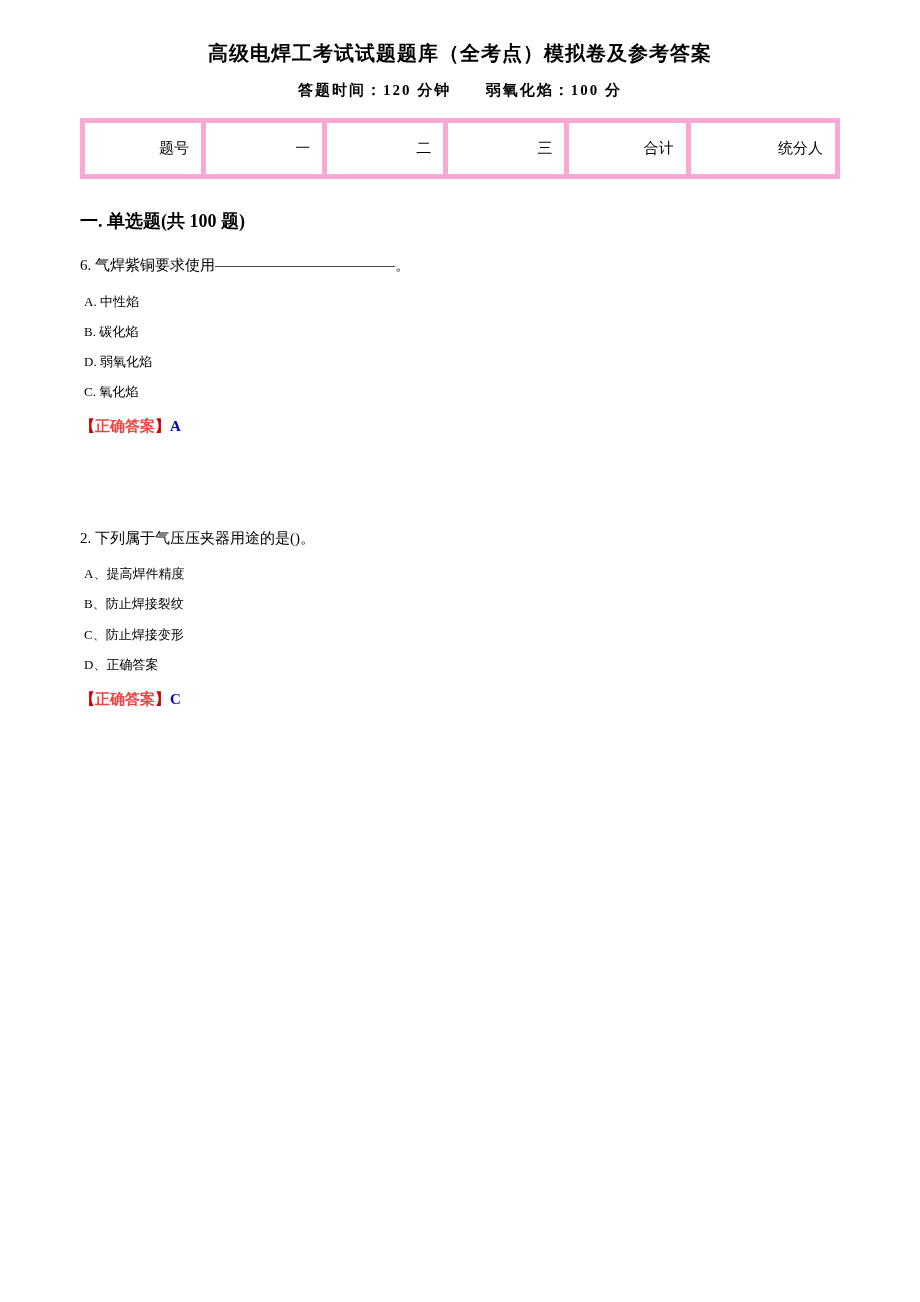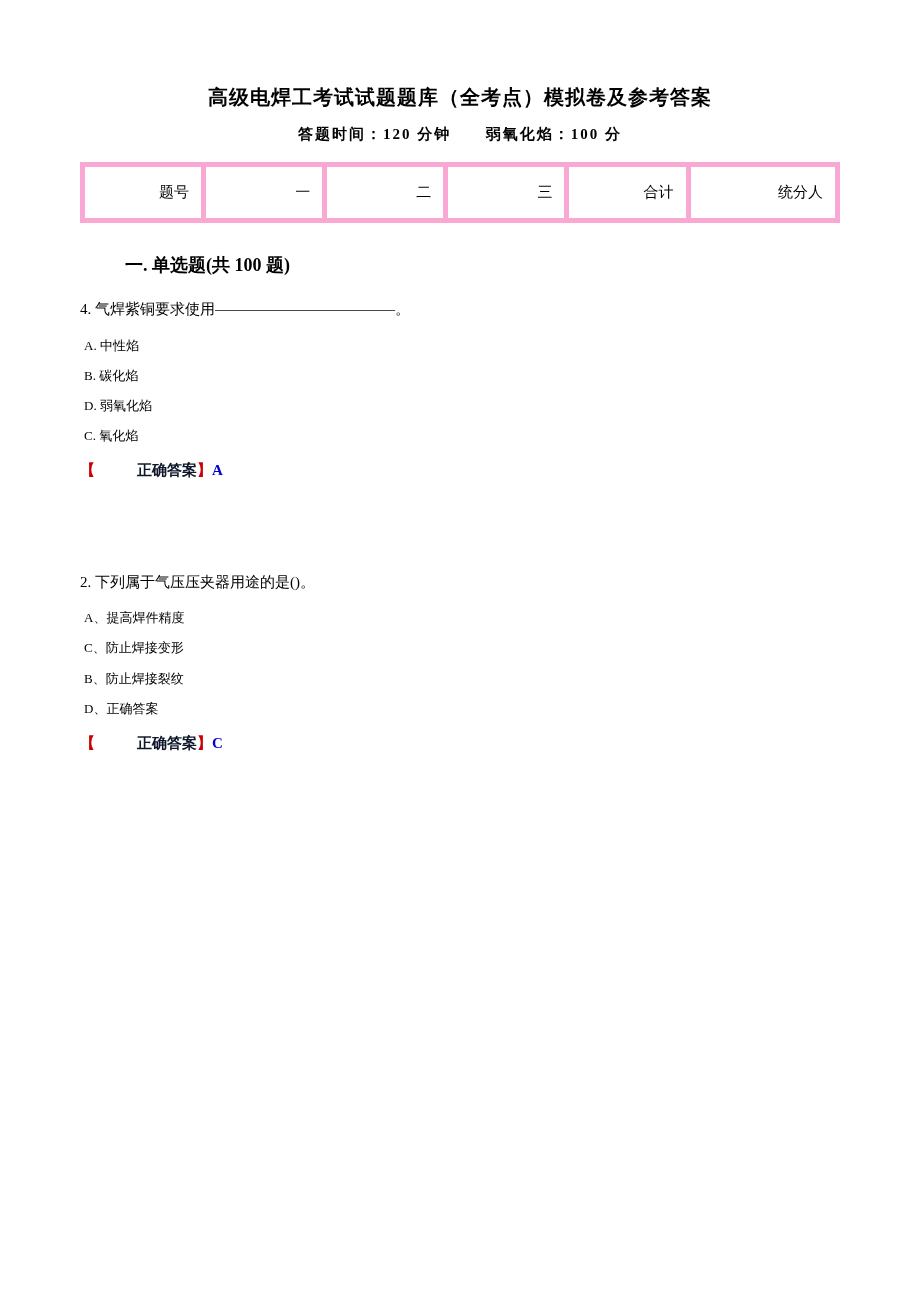--- a/index.html
+++ b/index.html
@@ -17,21 +17,20 @@
       min-height: 1302px;
       padding: 40px 80px;
     }
 
     .page-title {
       text-align: center;
       font-size: 20px;
       font-weight: bold;
       margin-bottom: 14px;
       letter-spacing: 1px;
-      margin-top: 44px;
     }
 
     .subtitle {
       text-align: center;
       font-size: 15px;
       font-weight: bold;
       margin-bottom: 18px;
       letter-spacing: 2px;
     }
 
@@ -51,21 +50,20 @@
 
     .score-table .label-row td {
       font-weight: normal;
     }
 
     .section-title {
       font-size: 18px;
       font-weight: bold;
       margin-bottom: 20px;
       margin-top: 10px;
-      margin-left: 45px;
     }
 
     .question-block {
       margin-bottom: 30px;
     }
 
     .question-text {
       font-size: 15px;
       margin-bottom: 12px;
       line-height: 1.7;
@@ -84,22 +82,21 @@
       font-weight: bold;
       margin-top: 14px;
       margin-bottom: 14px;
     }
 
     .answer-bracket {
       color: #cc0000;
     }
 
     .answer-text {
-      color: #0f172a;
-      margin-left: 42px;
+      color: #ef4444;
     }
 
     .answer-letter {
       color: #0000cc;
       font-weight: bold;
     }
 
     .spacer {
       height: 30px;
     }
@@ -127,41 +124,41 @@
       <td>合计</td>
       <td>统分人</td>
     </tr>
   </tbody>
     </table>
 
   <div class="section-title">一. 单选题(共 100 题)</div>
 
   <div class="question-block">
     <div class="question-text">
-      4. 气焊紫铜要求使用————————————。
+      6. 气焊紫铜要求使用————————————。
     </div>
     <div class="option">A. 中性焰</div>
     <div class="option">B. 碳化焰</div>
     <div class="option">D. 弱氧化焰</div>
     <div class="option">C. 氧化焰</div>
     <div class="answer-line">
       <span class="answer-bracket">【</span><span class="answer-text">正确答案</span><span class="answer-bracket">】</span><span class="answer-letter">A</span>
     </div>
   </div>
 
   <div class="spacer"></div>
   <div class="spacer"></div>
 
   <div class="question-block">
     <div class="question-text">
       2. 下列属于气压压夹器用途的是()。
     </div>
     <div class="option">A、提高焊件精度</div>
+    <div class="option">B、防止焊接裂纹</div>
     <div class="option">C、防止焊接变形</div>
-    <div class="option">B、防止焊接裂纹</div>
     <div class="option">D、正确答案</div>
     <div class="answer-line">
       <span class="answer-bracket">【</span><span class="answer-text">正确答案</span><span class="answer-bracket">】</span><span class="answer-letter">C</span>
     </div>
   </div>
 
   <div class="spacer"></div>
   <div class="spacer"></div>
 
 

